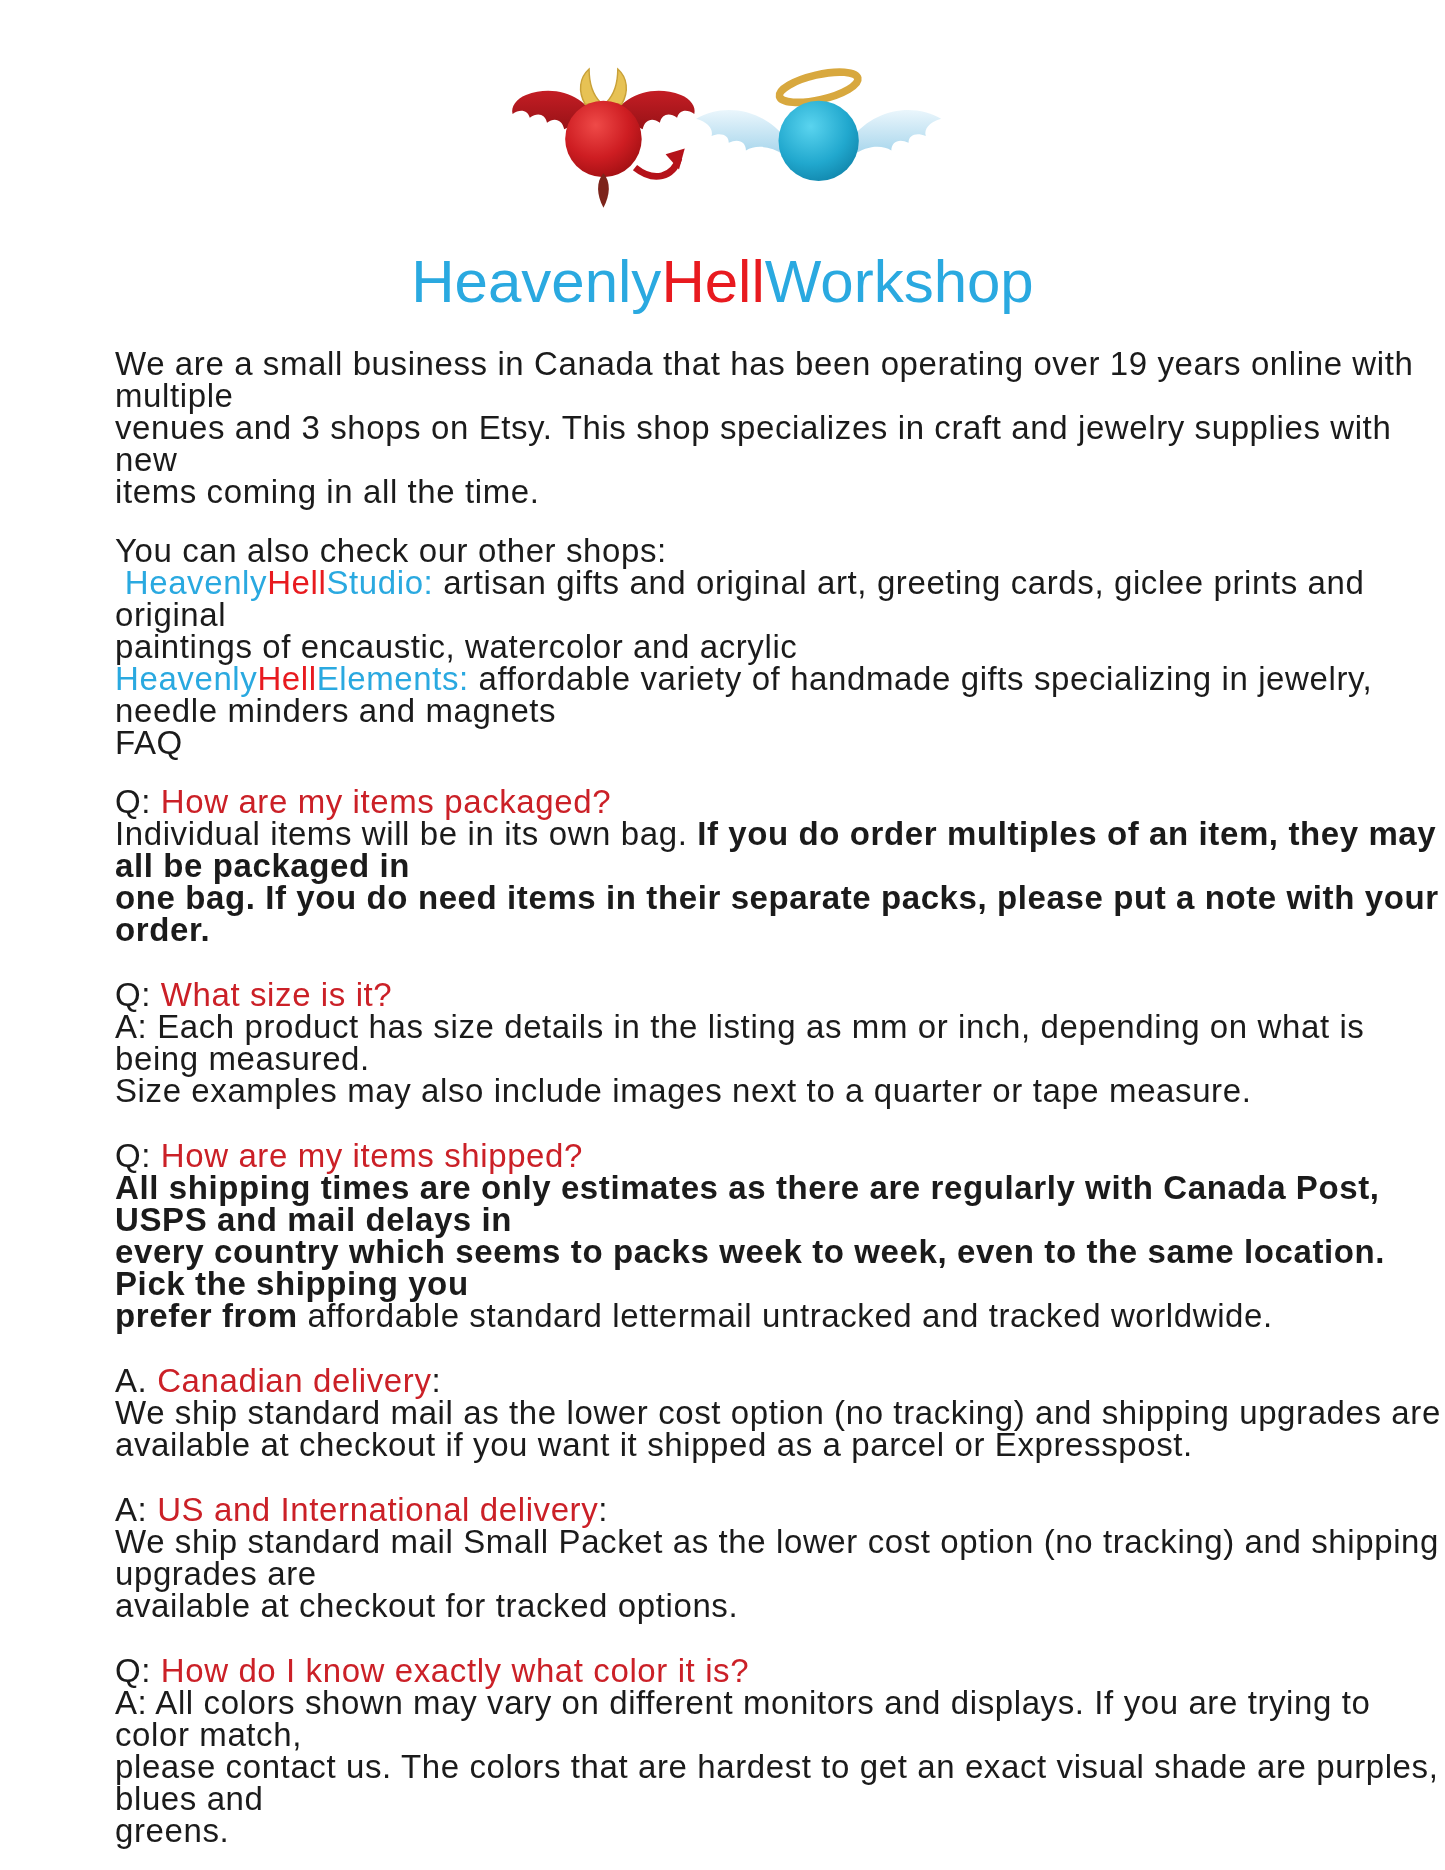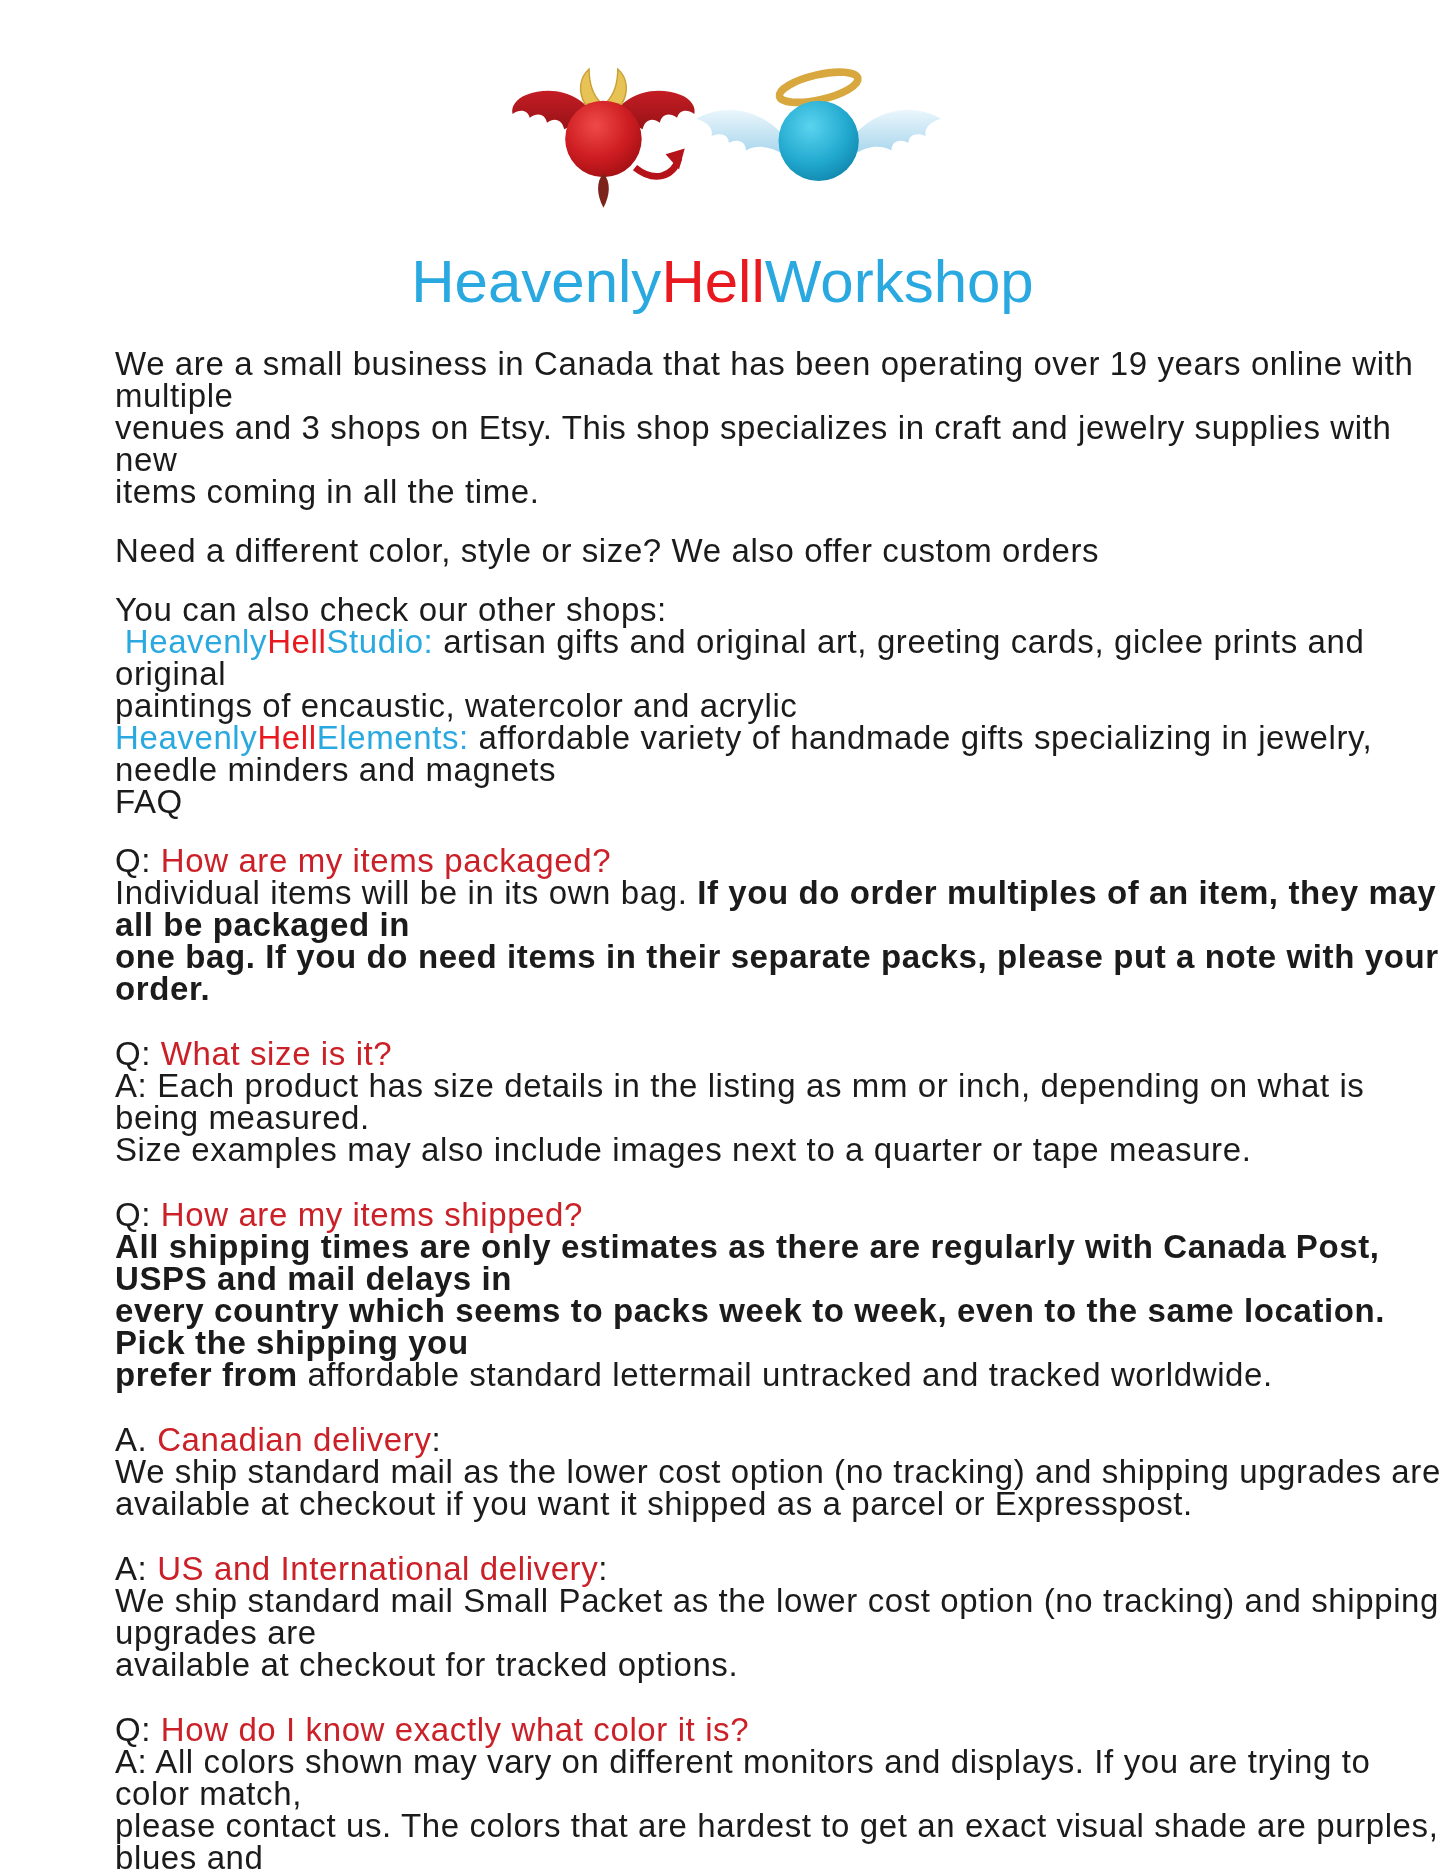--- a/index.html
+++ b/index.html
@@ -83,21 +83,21 @@
         <path d="M364,78 C388,46 430,40 458,57 C445,61 440,68 442,75 C432,71 424,74 424,82 C414,77 406,81 406,90 C396,84 380,85 366,95 Z" fill="url(#angelWing)"></path>
         <circle cx="330" cy="80" r="42" fill="url(#angelBall)"></circle>
       </g>
     </svg>
   </div>
 
   <h1 class="title"><span style="color: rgb(42, 169, 224);">Heavenly</span><span style="color: rgb(232, 26, 31);">Hell</span><span style="color: rgb(42, 169, 224);">Workshop</span></h1>
 
   <div class="content"><p class="para"><span>We are a small business in Canada that has been operating over 19 years online with multiple
 venues and 3 shops on Etsy. This shop specializes in craft and jewelry supplies with new
-items coming in all the time.</span></p><p class="para"><span>Need a different color, style or size? We also offer custom orders</span></p><p class="para"><span>You can also check our other shops:
+items coming in all the time.</span></p><p class="para"><span>You can also check our other shops:
  </span><span style="color: rgb(42, 169, 224);">Heavenly</span><span style="color: rgb(232, 26, 31);">Hell</span><span style="color: rgb(42, 169, 224);">Studio:</span><span> artisan gifts and original art, greeting cards, giclee prints and original
 paintings of encaustic, watercolor and acrylic
 </span><span style="color: rgb(42, 169, 224);">Heavenly</span><span style="color: rgb(232, 26, 31);">Hell</span><span style="color: rgb(42, 169, 224);">Elements:</span><span> affordable variety of handmade gifts specializing in jewelry,
 needle minders and magnets
 FAQ</span></p><p class="para qa"><span>Q: </span><span style="color: rgb(203, 32, 39);">How are my items packaged?</span><span>
 Individual items will be in its own bag. </span><span class="bold">If you do order multiples of an item, they may all be packaged in
 one bag. If you do need items in their separate packs, please put a note with your order.</span></p><p class="para qa"><span>Q: </span><span style="color: rgb(203, 32, 39);">What size is it?</span><span>
 A: Each product has size details in the listing as mm or inch, depending on what is being measured.
 Size examples may also include images next to a quarter or tape measure.</span></p><p class="para qa"><span>Q: </span><span style="color: rgb(203, 32, 39); text-align: right;">How are my items shipped?</span><span>
 </span><span class="bold">All shipping times are only estimates as there are regularly with Canada Post, USPS and mail delays in

